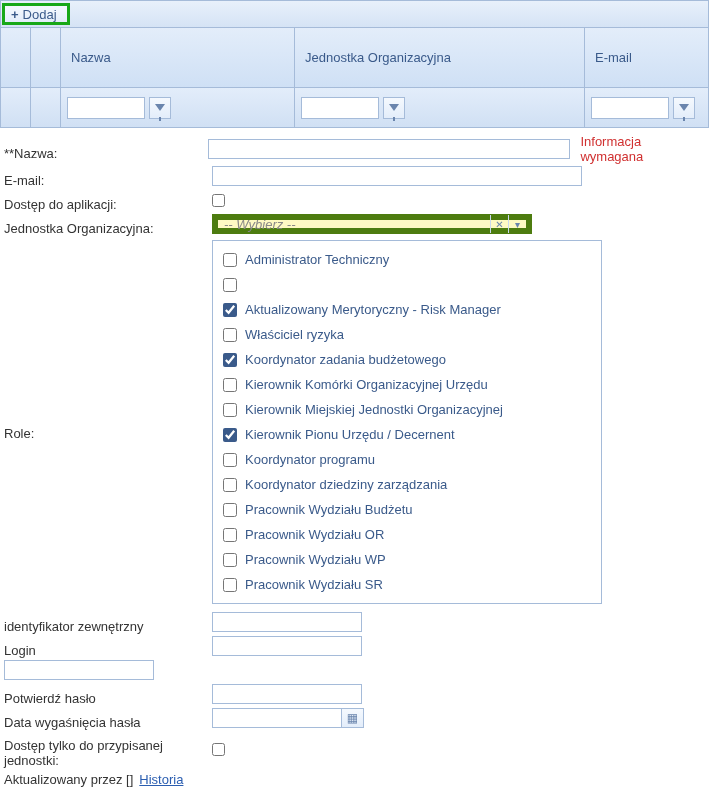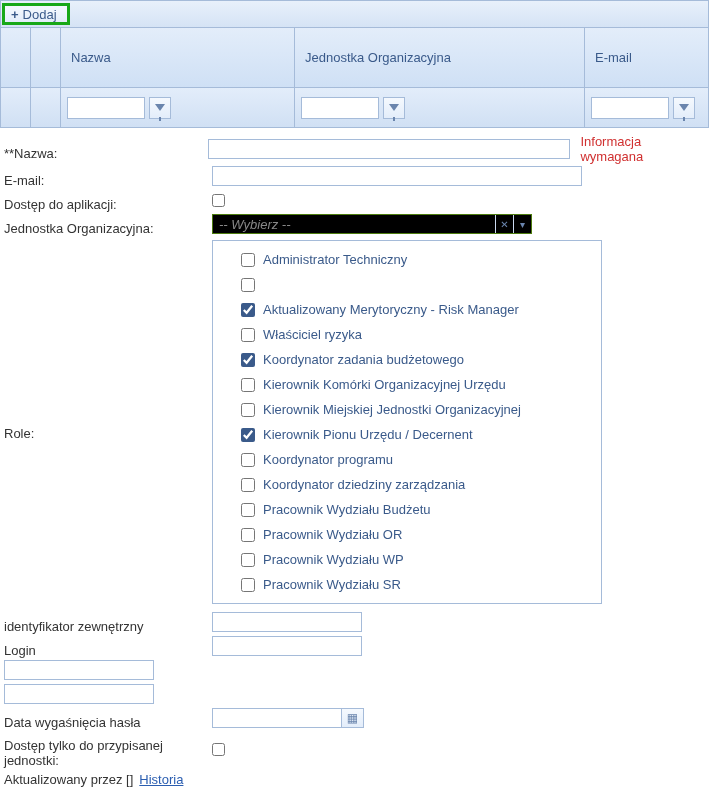--- a/index.html
+++ b/index.html
@@ -125,22 +125,22 @@
   .w-med2 { width: 130px; }
   .req-msg {
     color: #d03030;
     margin-left: 10px;
   }
   .combo {
     display: flex;
     align-items: center;
     width: 320px;
     height: 20px;
-    border: 1px solid #4d7c0f;
-    background: #000000;
+    border: 6px solid #4d7c0f;
+    background: #fef9c3;
     position: relative;
   }
   .combo .ph {
     color: #888;
     font-style: italic;
     padding-left: 6px;
     flex: 1;
   }
   .combo .xbtn, .combo .ddbtn {
     width: 18px; height: 18px;
@@ -154,21 +154,21 @@
     display: flex;
     align-items: flex-start;
   }
   .roles-row .label {
     width: 208px;
     padding-top: 190px;
   }
   .roles-box {
     border: 1px solid #a5bbd9;
     width: 390px;
-    padding: 6px 28px;
+    padding: 6px 10px;
     margin-top: 4px;
   }
   .role-item {
     display: flex;
     align-items: center;
     gap: 8px;
     height: 25px;
     color: #3a5a8a;
   }
   .role-item input[type=checkbox] {
@@ -350,20 +350,21 @@
   <div class="row">
     <div class="label">Login</div>
     <input class="text-input w-med" style="">
   </div>
 
   <div class="row">
     <input class="text-input w-med" type="password" style="">
   </div>
 
   <div class="row">
+    <div class="label">Potwierdź hasło</div>
     <input class="text-input w-med" type="password" style="">
   </div>
 
   <div class="row date-row">
     <div class="label">Data wygaśnięcia hasła</div>
     <div class="date-wrap">
       <input class="text-input w-med2" style="">
       <div class="cal-btn">
         <span class="cal-icon">▦</span>
       </div>

